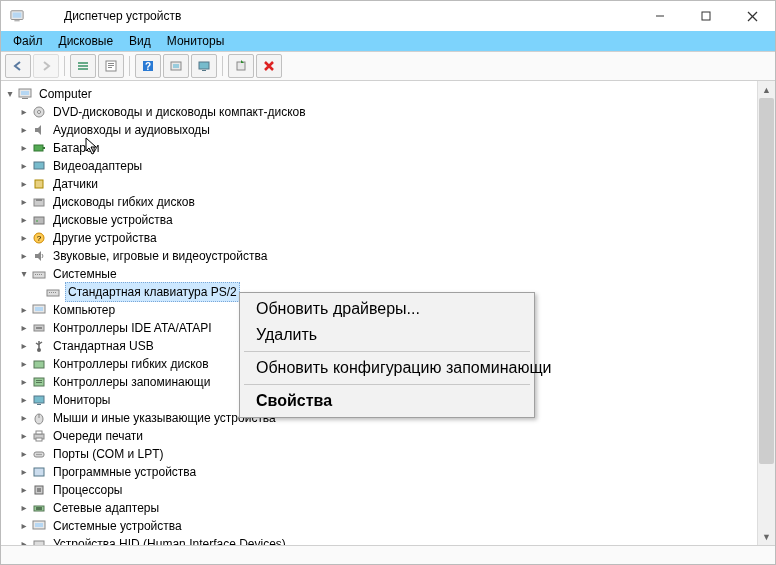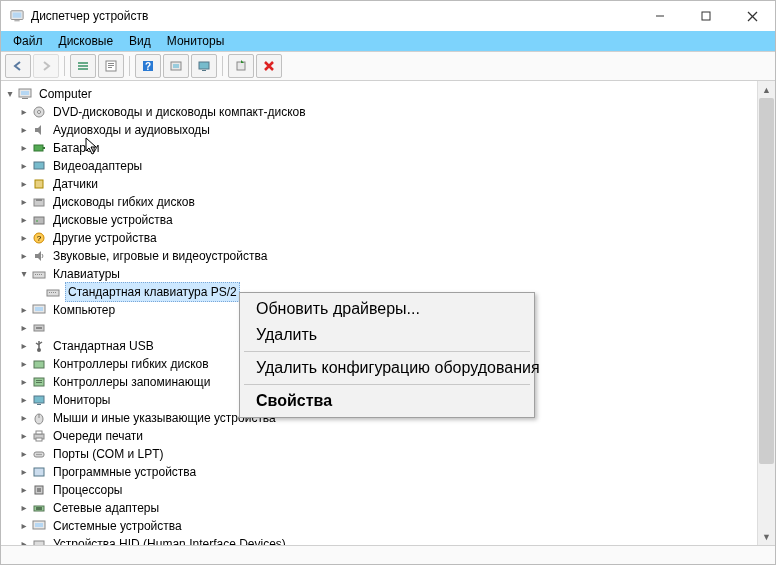--- a/index.html
+++ b/index.html
@@ -1,19 +1,19 @@
 <!DOCTYPE html>
 <html><head>
 <meta charset="utf-8">
 <style>
   html,body{margin:0;padding:0;font-family:"Segoe UI",Tahoma,sans-serif;font-size:12px;background:#fff;color:#000;}
   .window{width:776px;height:565px;display:flex;flex-direction:column;box-sizing:border-box;border:1px solid #bbb;position:relative;overflow:hidden;}
   .titlebar{height:30px;display:flex;align-items:center;padding-left:8px;background:#fff;}
   .titlebar .icon{width:16px;height:16px;margin-right:6px;display:flex;align-items:center;justify-content:center;}
-  .title{font-size:12px;flex:0 0 auto;}
+  .title{font-size:12px;flex:0 0 auto;margin-left:33px;}
   .spacer{flex:1;}
   .winbtns{display:flex;}
   .winbtn{width:46px;height:30px;display:flex;align-items:center;justify-content:center;font-family:Arial;font-size:13px;color:#333;}
   .winbtn.close{font-size:15px;}
   .menubar{height:20px;display:flex;align-items:center;padding:0 4px;background:#7dd3fc;}
   .menuitem{padding:2px 8px;font-size:12px;}
   .toolbar{height:28px;border-top:1px solid #d0d0d0;border-bottom:1px solid #d0d0d0;display:flex;align-items:center;padding:0 4px;gap:2px;background:#fafafa;}
   .tbtn{width:24px;height:22px;border:1px solid #c0c0c0;background:#f4f4f4;display:flex;align-items:center;justify-content:center;border-radius:2px;}
   .tdiv{width:1px;height:20px;background:#ccc;margin:0 3px;}
   .content{flex:1;overflow:hidden;position:relative;display:flex;}
@@ -264,21 +264,21 @@
           <span class="twisty">▾</span>
           <span class="nicon">
             <svg width="14" height="14">
               <rect x="1" y="5" width="12" height="6" fill="#ddd" stroke="#888"></rect>
               <rect x="3" y="7" width="1" height="1" fill="#888"></rect>
               <rect x="5" y="7" width="1" height="1" fill="#888"></rect>
               <rect x="7" y="7" width="1" height="1" fill="#888"></rect>
               <rect x="9" y="7" width="1" height="1" fill="#888"></rect>
             </svg>
           </span>
-          <span class="label">Клавиатуры</span>
+          <span class="label">Системные</span>
         </div>
 
       <div class="node sel">
           <span class="indent" style="width:42px"></span>
           <span class="nicon">
             <svg width="14" height="14">
               <rect x="1" y="5" width="12" height="6" fill="#ddd" stroke="#888"></rect>
               <rect x="3" y="7" width="1" height="1" fill="#888"></rect>
               <rect x="5" y="7" width="1" height="1" fill="#888"></rect>
               <rect x="7" y="7" width="1" height="1" fill="#888"></rect>
@@ -302,20 +302,21 @@
 
       <div class="node">
           <span class="indent" style="width:14px"></span>
           <span class="twisty">▸</span>
           <span class="nicon">
             <svg width="14" height="14">
               <rect x="2" y="4" width="10" height="6" fill="#ccc" stroke="#888"></rect>
               <rect x="4" y="6" width="6" height="2" fill="#888"></rect>
             </svg>
           </span>
+          <span class="label">Контроллеры IDE ATA/ATAPI</span>
         </div>
 
       <div class="node">
           <span class="indent" style="width:14px"></span>
           <span class="twisty">▸</span>
           <span class="nicon">
             <svg width="14" height="14">
               <circle cx="7" cy="11" r="2" fill="#666"></circle>
               <line x1="7" y1="11" x2="7" y2="2" stroke="#666" stroke-width="1.5"></line>
               <path d="M7 6 L4 4 M7 5 L10 3" stroke="#666" stroke-width="1.5"></path>
@@ -464,21 +465,21 @@
       <div class="strack">
           <div class="sthumb"></div>
         </div>
       <div class="sbtn">▼</div>
     </div>
 
     <div class="ctxmenu" style="left:238px;top:211px">
       <div class="ctxitem">Обновить драйверы...</div>
       <div class="ctxitem">Удалить</div>
       <div class="ctxsep"></div>
-      <div class="ctxitem">Удалить конфигурацию оборудования</div>
+      <div class="ctxitem">Обновить конфигурацию запоминающи</div>
       <div class="ctxsep"></div>
       <div class="ctxitem bold">Свойства</div>
     </div>
 
     <span class="cursor" style="left:84px;top:56px">
       <svg width="14" height="18" viewBox="0 0 14 18">
           <path d="M1 1 L1 14 L4 11 L7 17 L9 16 L6 10 L11 10 Z" fill="#fff" stroke="#000" stroke-width="1"></path>
         </svg>
     </span>
   </div>

